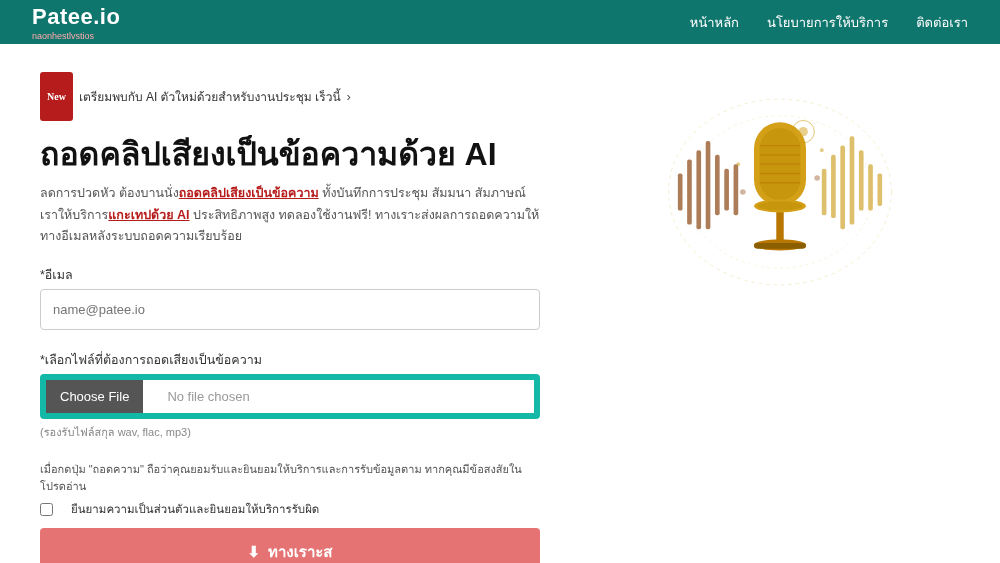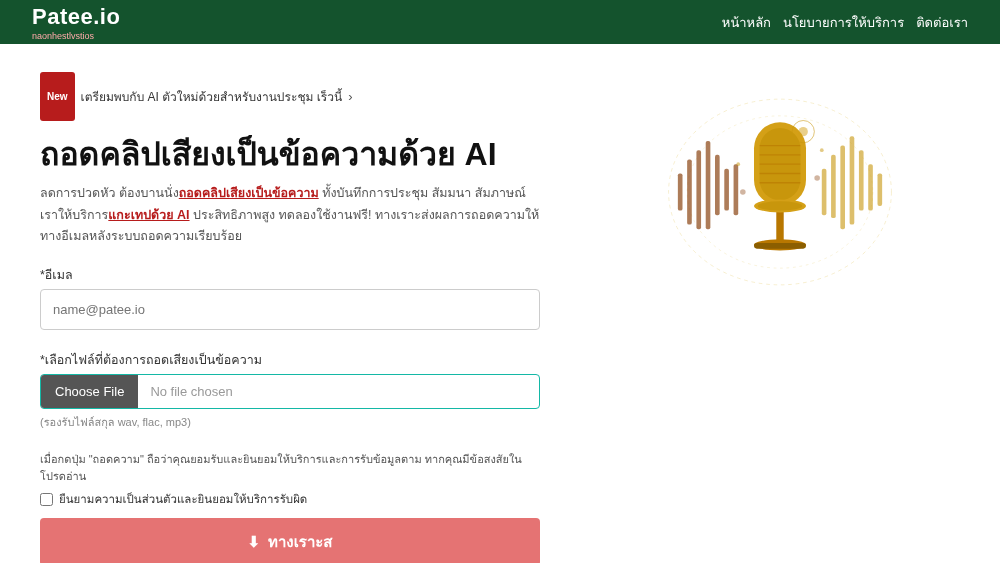--- a/index.html
+++ b/index.html
@@ -1,21 +1,21 @@
 <!DOCTYPE html>
 <html lang="th"><head>
   <meta charset="utf-8">
   <meta name="viewport" content="width=device-width, initial-scale=1.0">
   <style>
     * { margin: 0; padding: 0; box-sizing: border-box; }
     body { font-family: 'Segoe UI', Tahoma, Geneva, Verdana, sans-serif; background: #fff; width: 1000px; min-height: 563px; overflow-x: hidden; }
 
     
     .navbar {
-      background: #14532d;
+      background: #0f766e;
       height: 44px;
       display: flex;
       align-items: center;
       justify-content: space-between;
       padding: 0 32px;
     }
     .navbar-logo {
       display: flex;
       align-items: center;
       gap: 4px;
@@ -27,21 +27,21 @@
       letter-spacing: 0.5px;
     }
     .navbar-logo-sub {
       color: #ffaaaa;
       font-size: 9px;
       margin-top: 2px;
       line-height: 1;
     }
     .navbar-links {
       display: flex;
-      gap: 12px;
+      gap: 28px;
       list-style: none;
       justify-content: space-between;
     }
     .navbar-links li a {
       color: #fff;
       text-decoration: none;
       font-size: 13px;
     }
 
     
@@ -71,20 +71,21 @@
       gap: 6px;
       margin-bottom: 14px;
     }
     .badge-new {
       background: #b71c1c;
       color: #fff;
       font-size: 10px;
       font-weight: 700;
       padding: 19px 7px;
       border-radius: 3px;
+      font-family: Liberation Serif, serif;
     }
     .promo-text {
       font-size: 12px;
       color: #333;
     }
     .promo-arrow {
       color: #555;
       font-size: 13px;
     }
 
@@ -129,35 +130,35 @@
       font-size: 13px;
       color: #999;
       outline: none;
     }
 
     
     .file-input-area {
       display: flex;
       align-items: center;
       max-width: 500px;
-      border: 1px solid #14b8a6;
+      border: 6px solid #14b8a6;
       border-radius: 4px;
       overflow: hidden;
     }
     .choose-file-btn {
       background: #555;
       color: #fff;
       border: none;
       padding: 9px 14px;
       font-size: 13px;
       cursor: pointer;
       white-space: nowrap;
     }
     .file-name-display {
-      padding: 8px 12px;
+      padding: 8px 24px;
       font-size: 13px;
       color: #999;
       flex: 1;
     }
     .file-hint {
       font-size: 11px;
       color: #888;
       margin-top: 4px;
     }
 
@@ -173,20 +174,21 @@
     }
     .consent-checkbox-row {
       display: flex;
       align-items: center;
       gap: 6px;
       margin-top: 6px;
     }
     .consent-checkbox-label {
       font-size: 11.5px;
       color: #333;
+      margin-left: 12px;
     }
 
     
     .submit-btn {
       background: #e57373;
       color: #fff;
       border: none;
       border-radius: 4px;
       padding: 12px 0;
       width: 100%;

